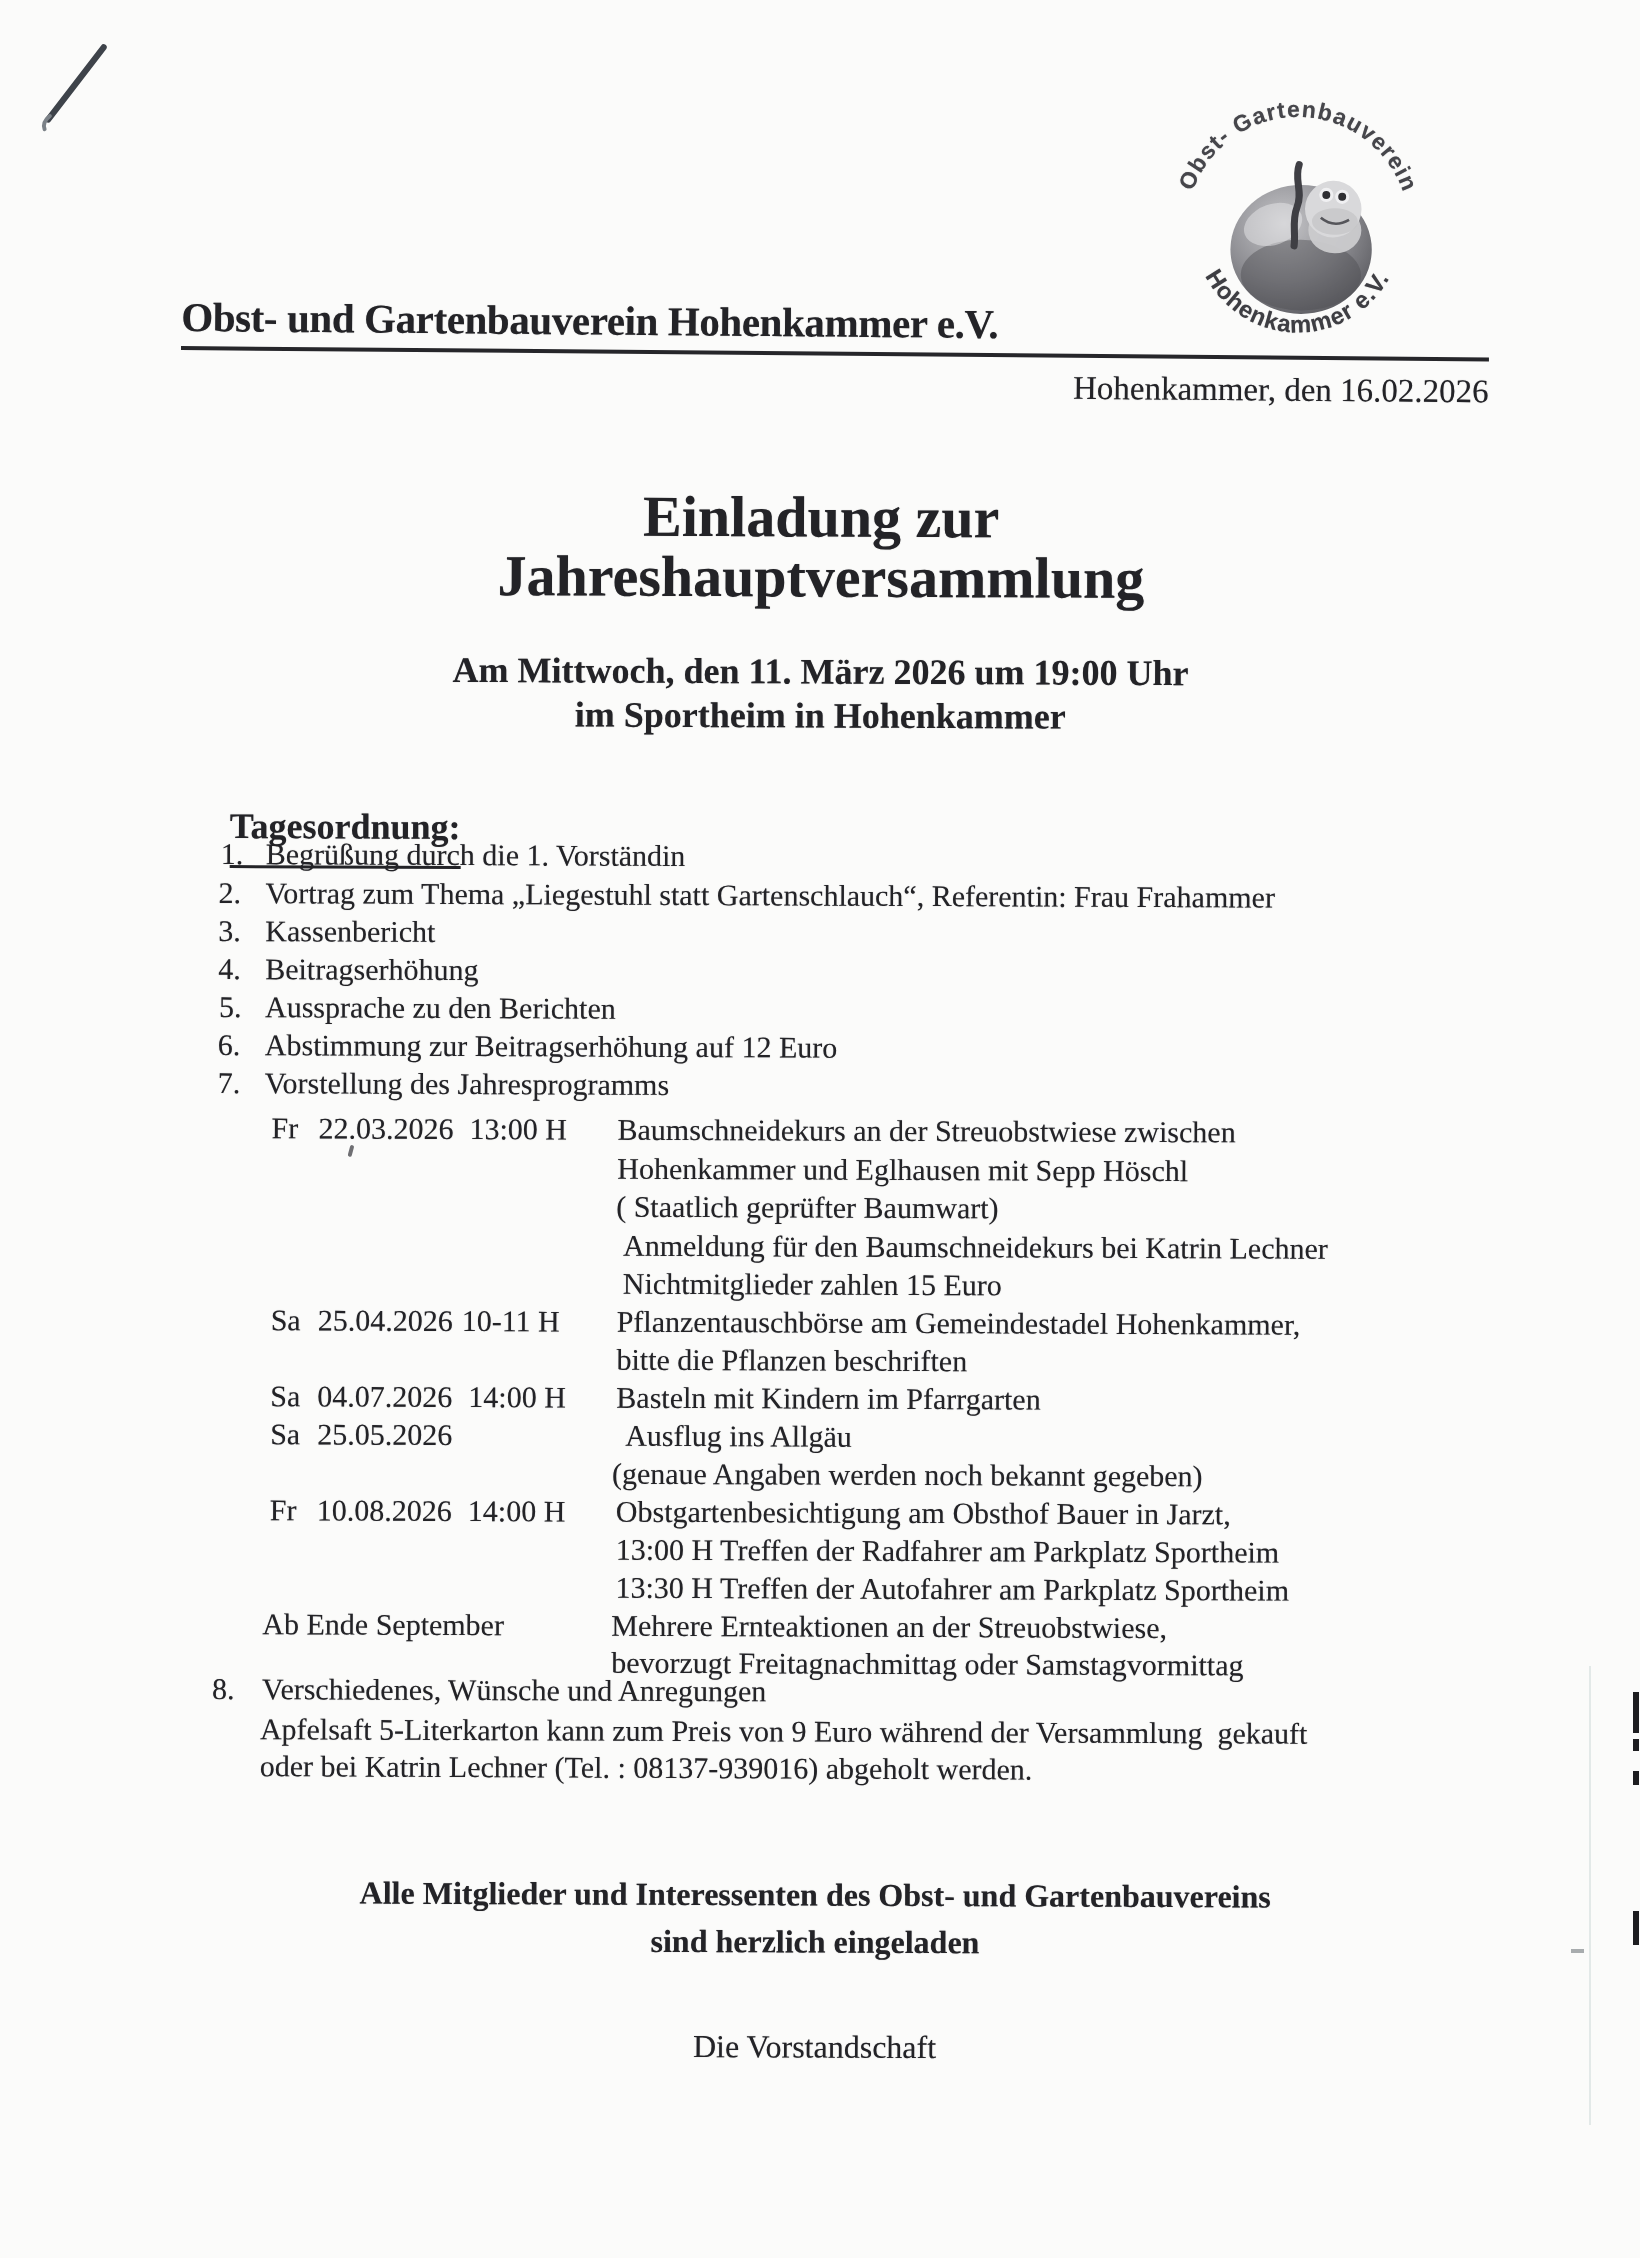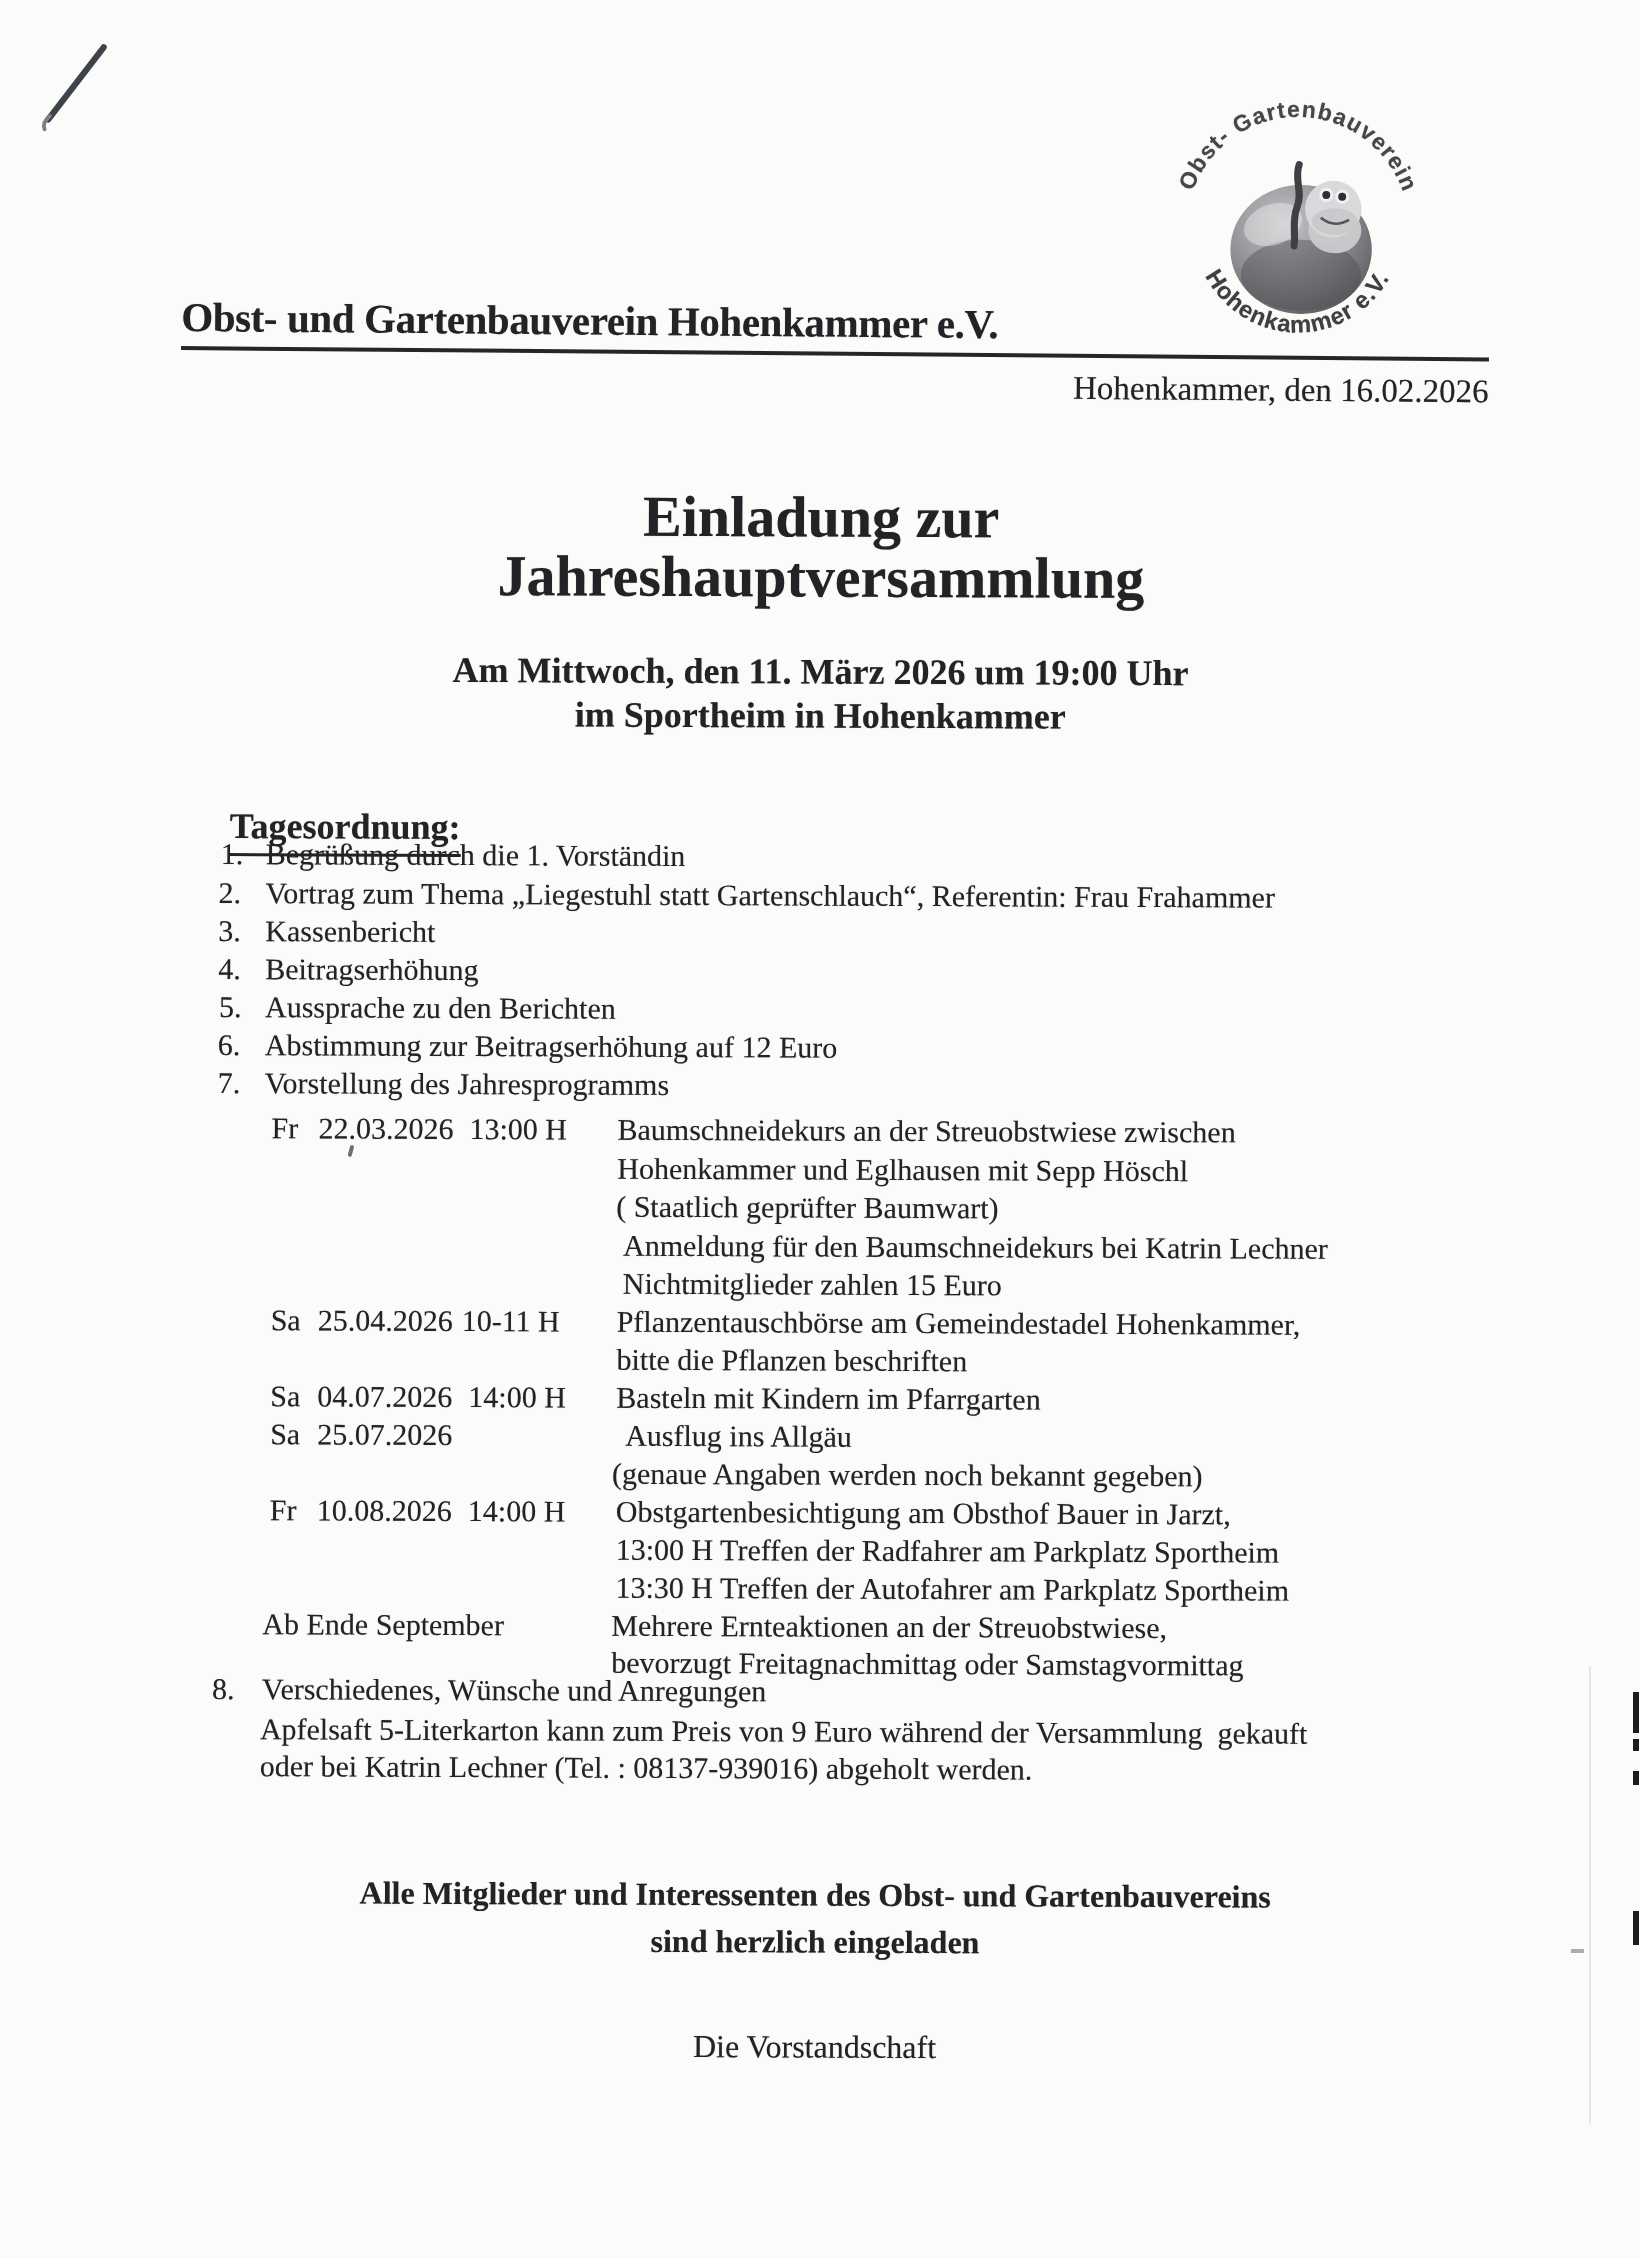--- a/index.html
+++ b/index.html
@@ -12,21 +12,21 @@
   .line{position:absolute;left:0;width:1640px;height:41px;}
   .line > span{position:absolute;white-space:pre;}
   .b{font-weight:bold;}
   .t34{font-size:30px;}
   .center{left:0;width:1640px;text-align:center;}
   .hdr{position:absolute;left:0;top:0;width:1640px;height:441px;
        transform:rotate(0.5deg);transform-origin:181px 348px;}
   .bod{position:absolute;left:0;top:0;width:1640px;height:2258px;
        transform:rotate(0.25deg);transform-origin:221px 794px;}
   .rule{position:absolute;left:181px;top:346px;width:1308px;height:3.5px;background:#26262a;}
-  .uline{display:inline-block;border-bottom:3.5px solid #232327;padding-bottom:6px;}
+  .uline{display:inline-block;border-bottom:3.5px solid #232327;padding-bottom:18px;}
   .tick{position:absolute;left:1633px;width:6.2px;background:#1d1d20;}
   .scanline{position:absolute;left:1589px;top:1666px;width:1.8px;height:459px;background:#e3e9e8;}
   .speck{position:absolute;left:349px;top:1145px;width:4.4px;height:11.5px;background:#6f6f73;
          border-radius:2.6px;transform:rotate(15deg);}
   .dash{position:absolute;left:1571px;top:1949px;width:13.2px;height:3.5px;background:#a8acae;}
 </style>
 </head>
 <body>
 
 <div class="page">
@@ -144,21 +144,21 @@
       <span style="left:619px">bitte die Pflanzen beschriften</span>
     </div>
     <div class="line t34" style="top:1379px">
       <span style="left:273px">Sa</span>
       <span style="left:320px">04.07.2026</span>
       <span style="left:471px">14:00 H</span>
       <span style="left:619px">Basteln mit Kindern im Pfarrgarten</span>
     </div>
     <div class="line t34" style="top:1417px">
       <span style="left:273px">Sa</span>
-      <span style="left:320px">25.07.2026</span>
+      <span style="left:320px">25.05.2026</span>
       <span style="left:628px">Ausflug ins Allgäu</span>
     </div>
     <div class="line t34" style="top:1455px">
       <span style="left:615px">(genaue Angaben werden noch bekannt gegeben)</span>
     </div>
     <div class="line t34" style="top:1493px">
       <span style="left:273px">Fr</span>
       <span style="left:320px">10.08.2026</span>
       <span style="left:471px">14:00 H</span>
       <span style="left:619px">Obstgartenbesichtigung am Obsthof Bauer in Jarzt,</span>

